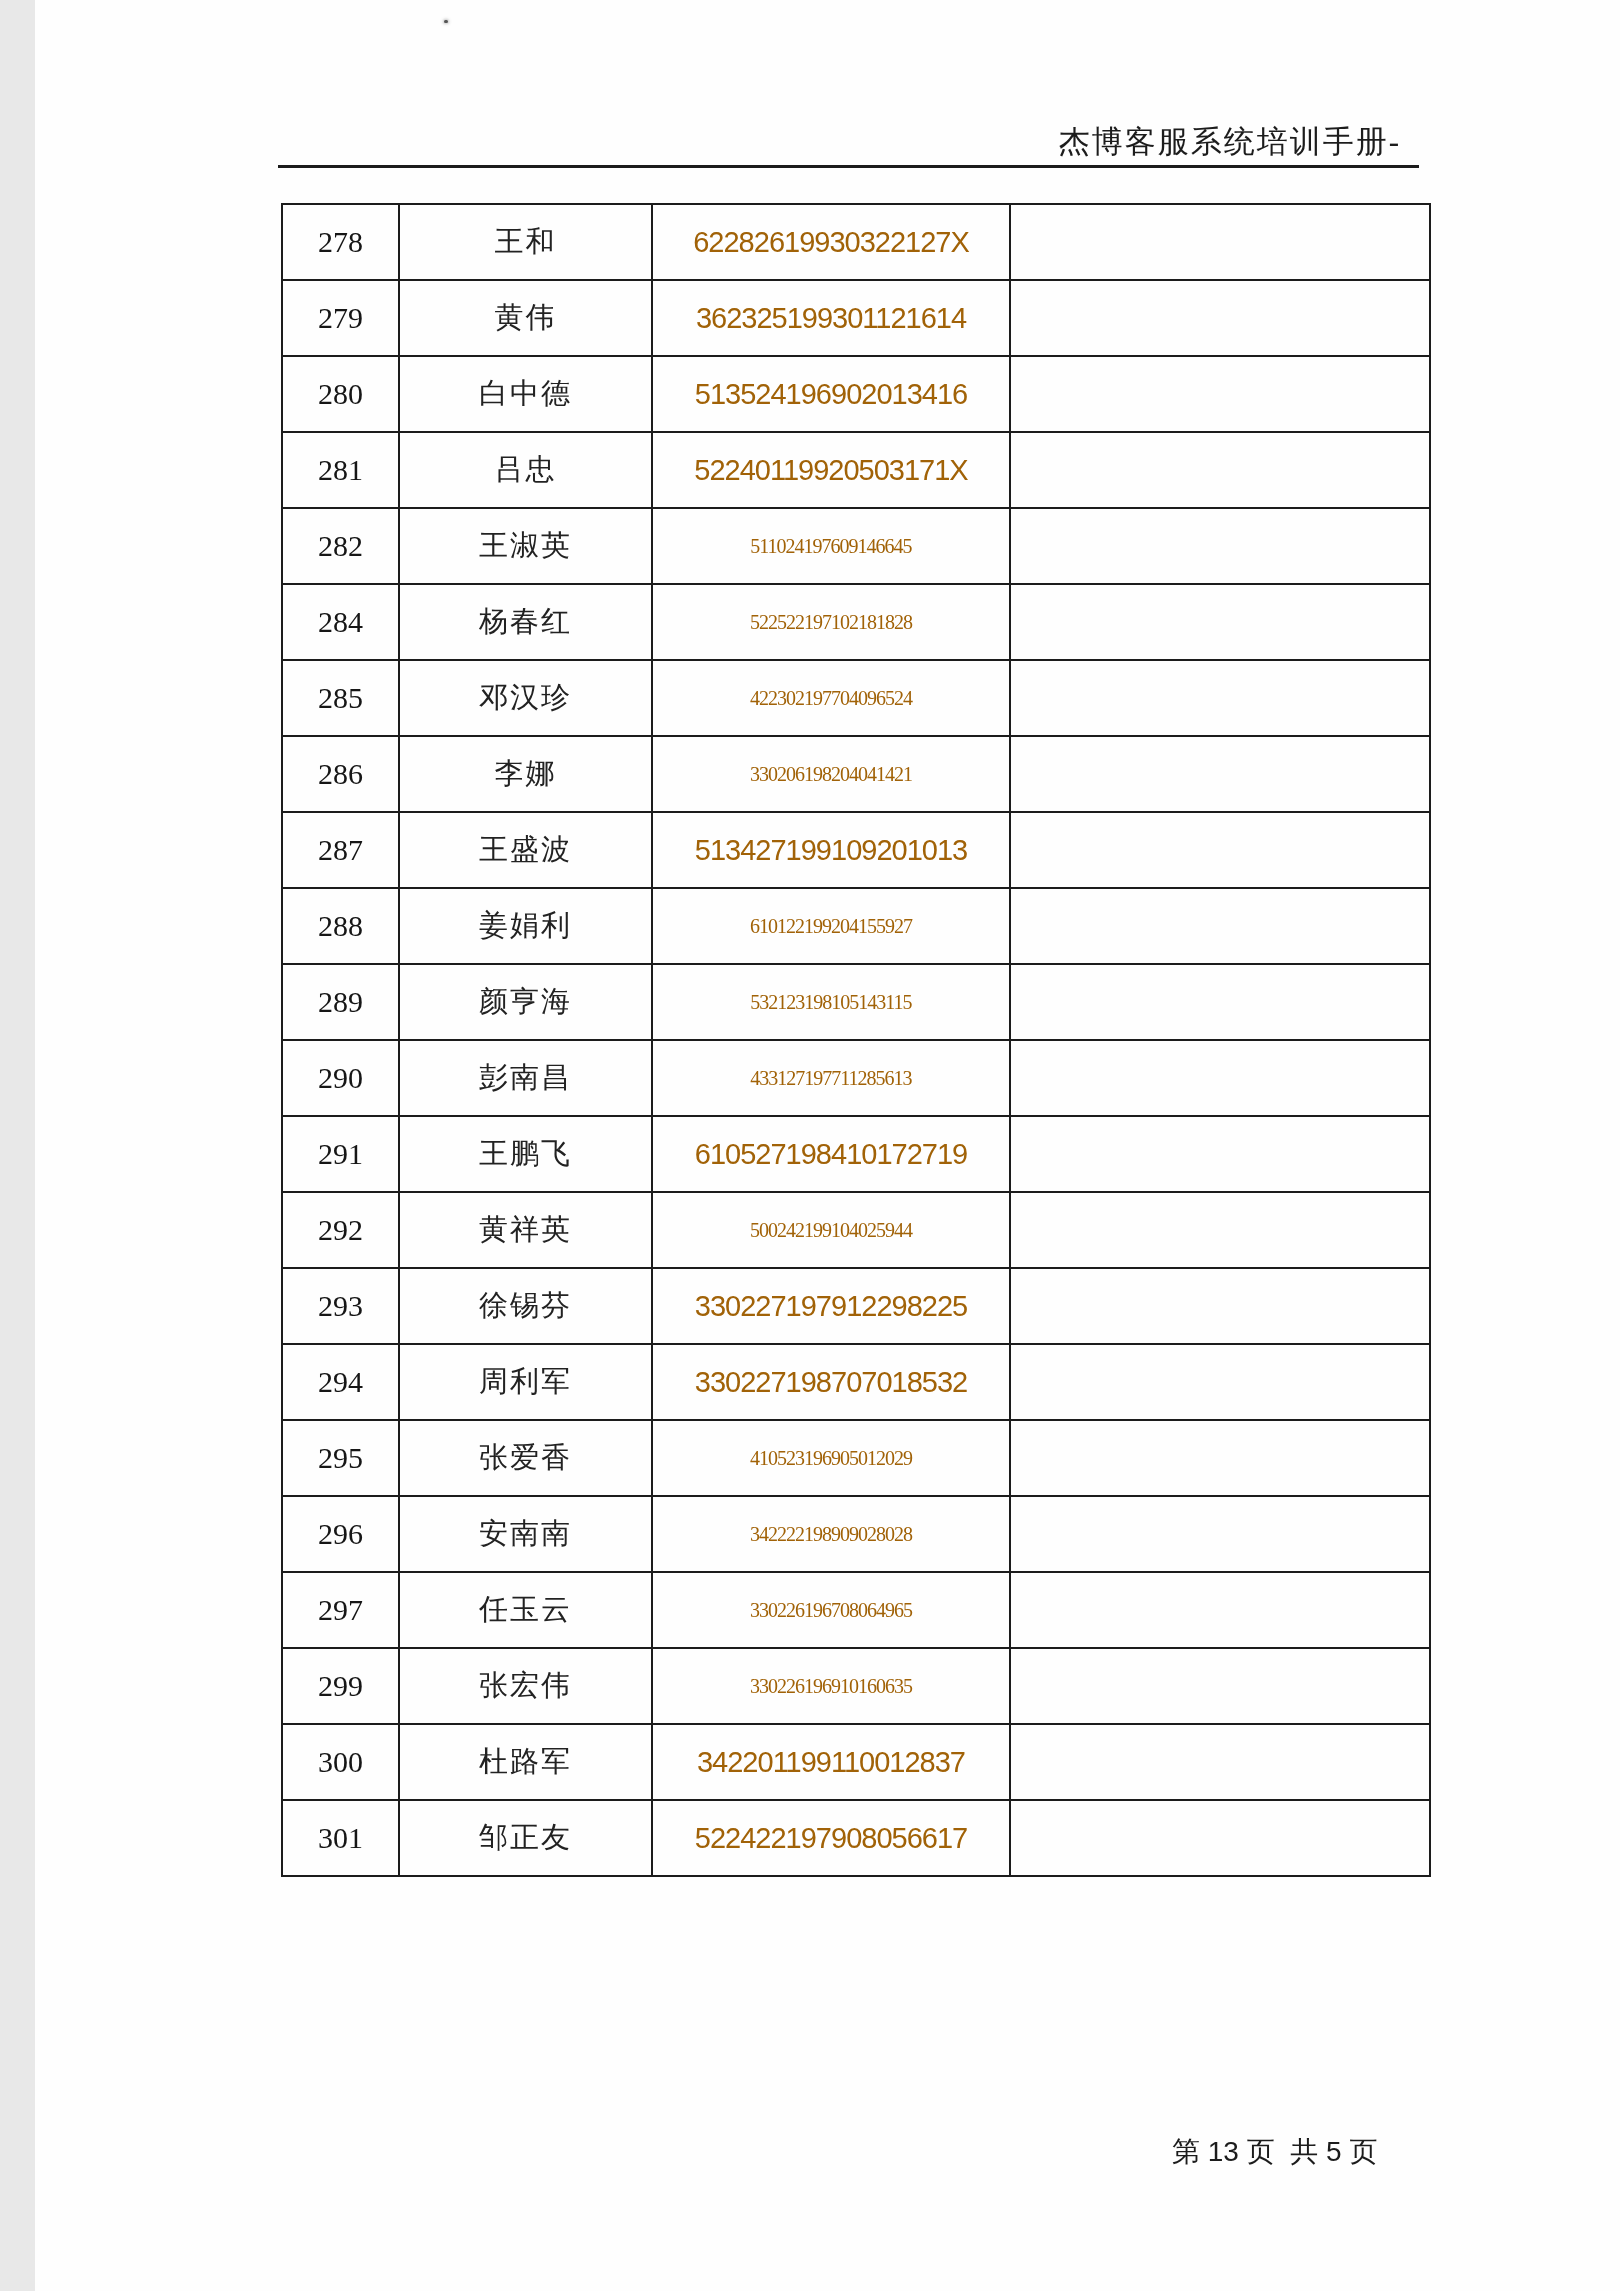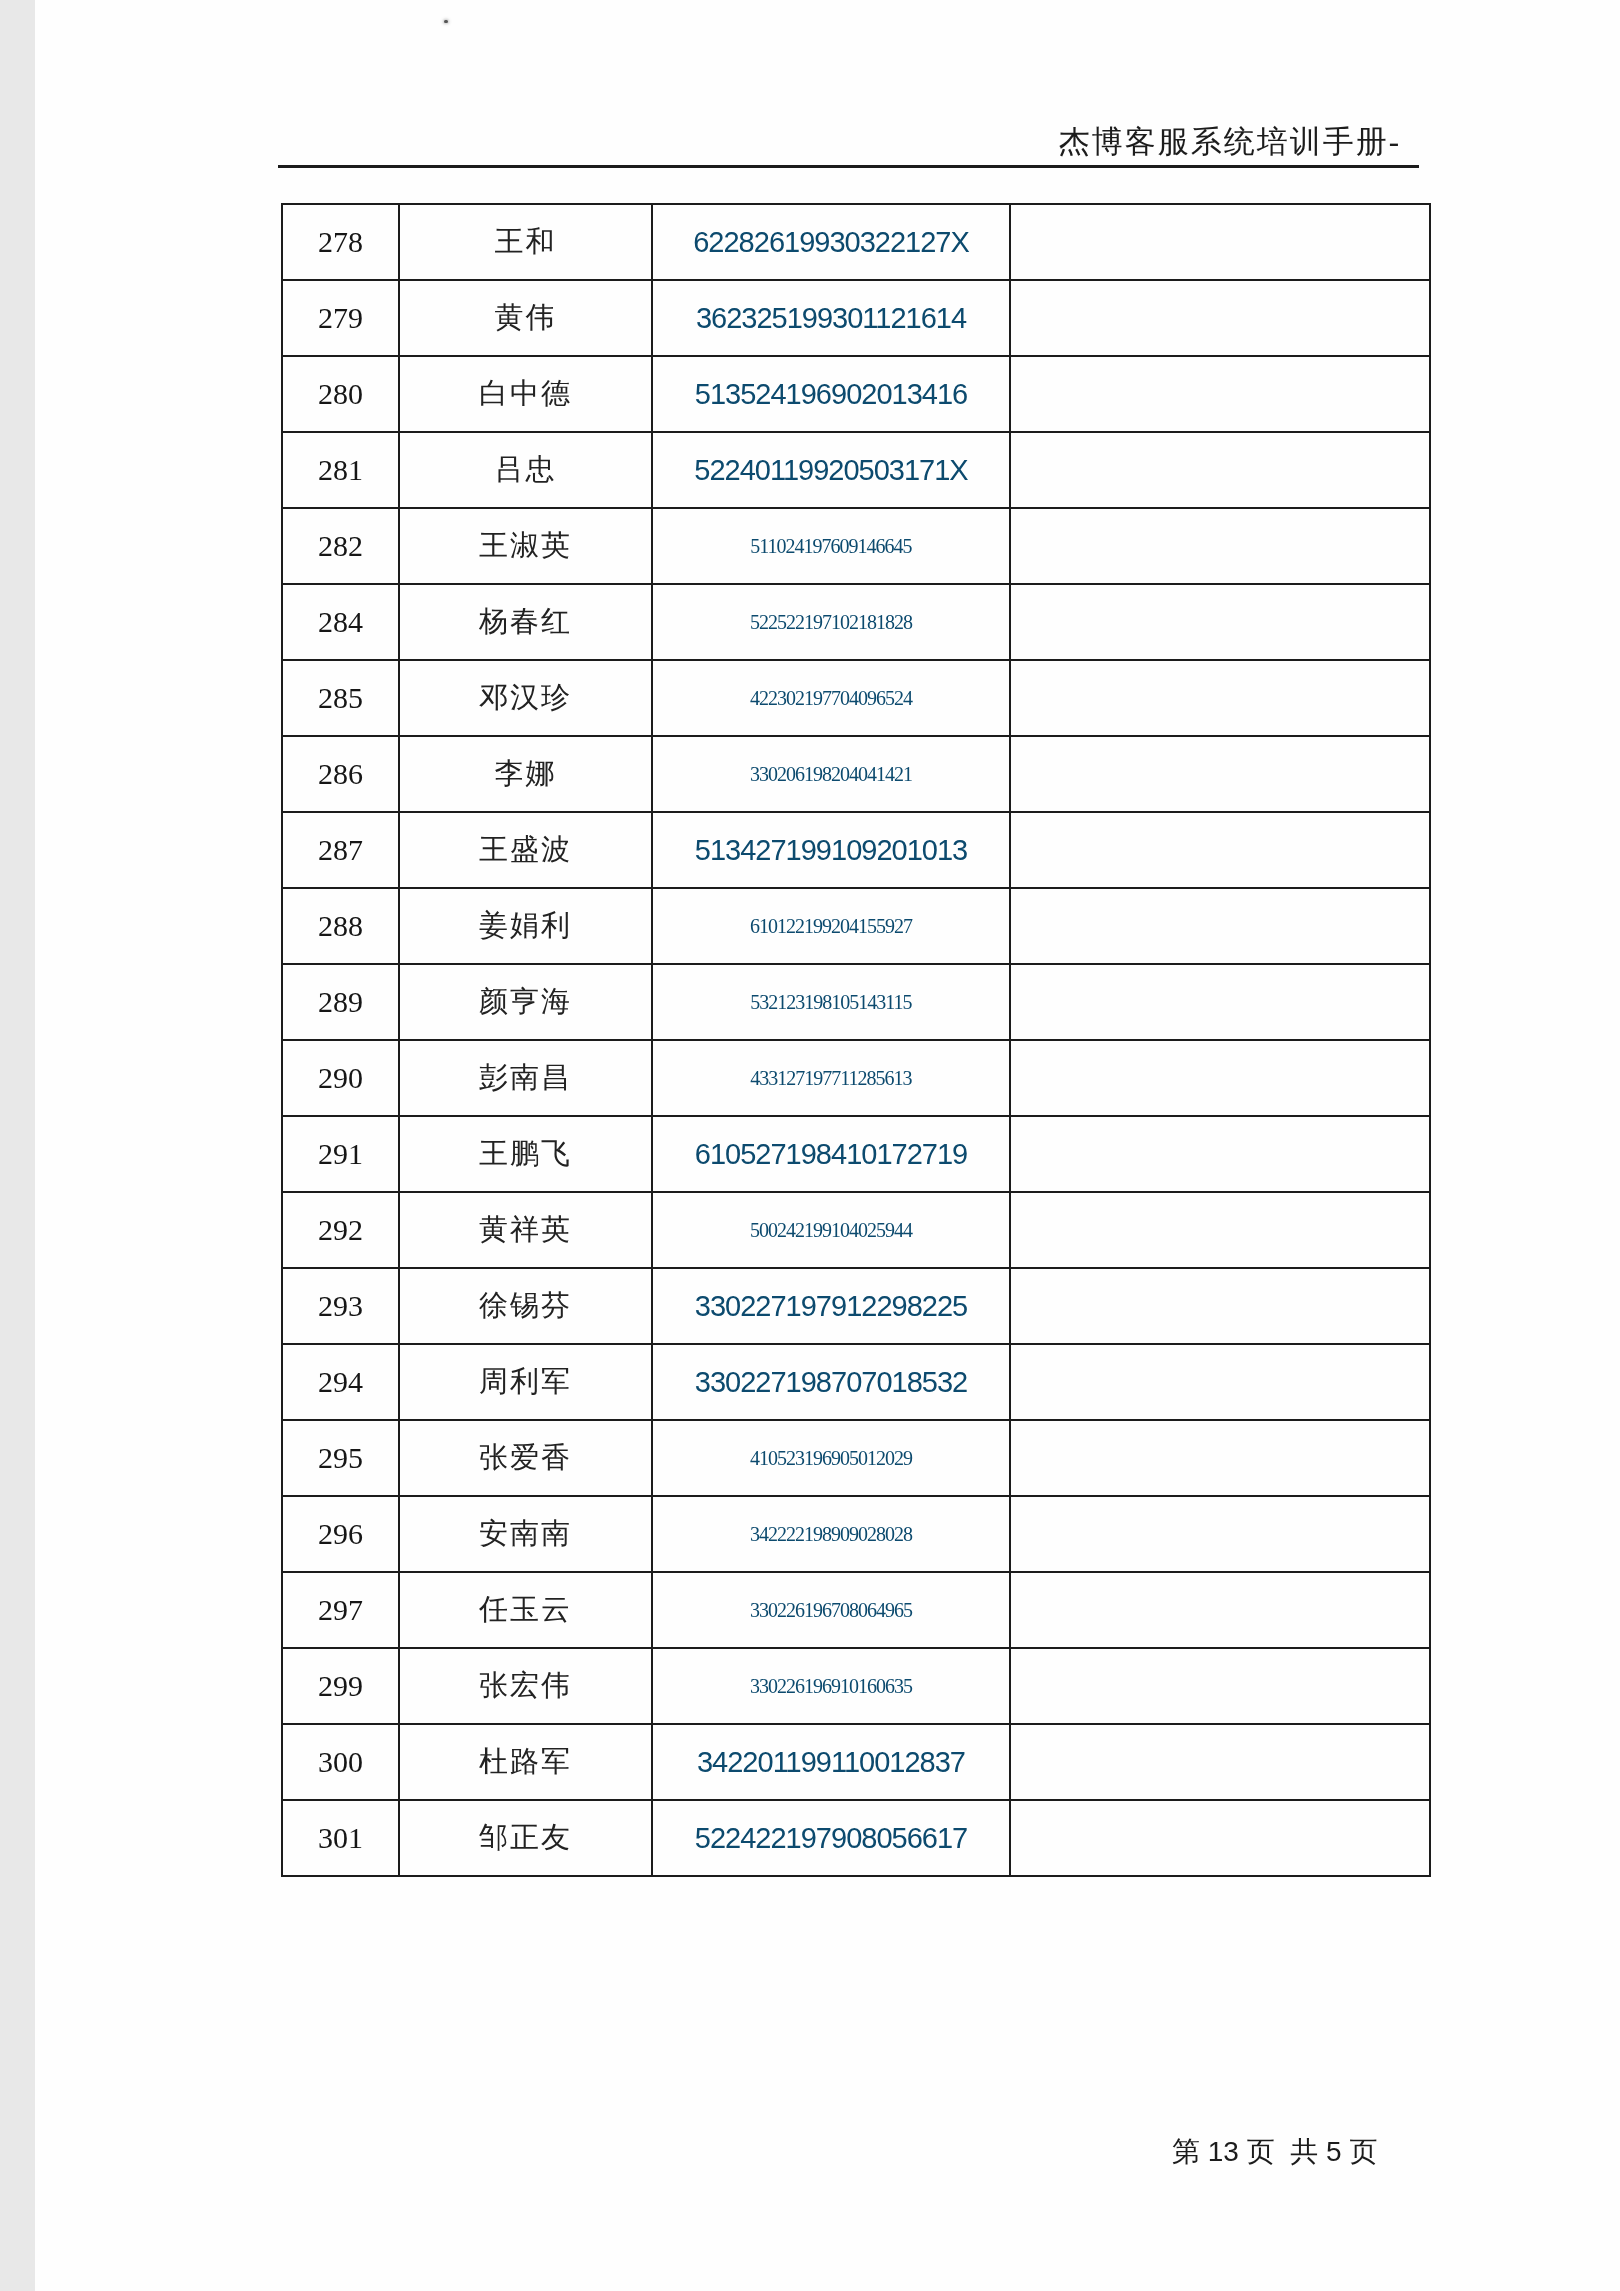--- a/index.html
+++ b/index.html
@@ -70,21 +70,21 @@
     font-size: 30px;
     padding-right: 45px;
     color: #161616;
   }
   td.cell-name {
     font-family: "Liberation Serif", serif;
     font-size: 29px;
     letter-spacing: 2px;
     color: #222;
   }
-  td.cell-id { color: #0c4a6e; }
+  td.cell-id { color: #a16207; }
   td.cell-id.id-serif {
     font-family: "Liberation Serif", serif;
     font-size: 20px;
     letter-spacing: -1px;
   }
   td.cell-id.id-sans {
     font-family: "Liberation Sans", sans-serif;
     font-size: 29px;
     letter-spacing: -1px;
   }

